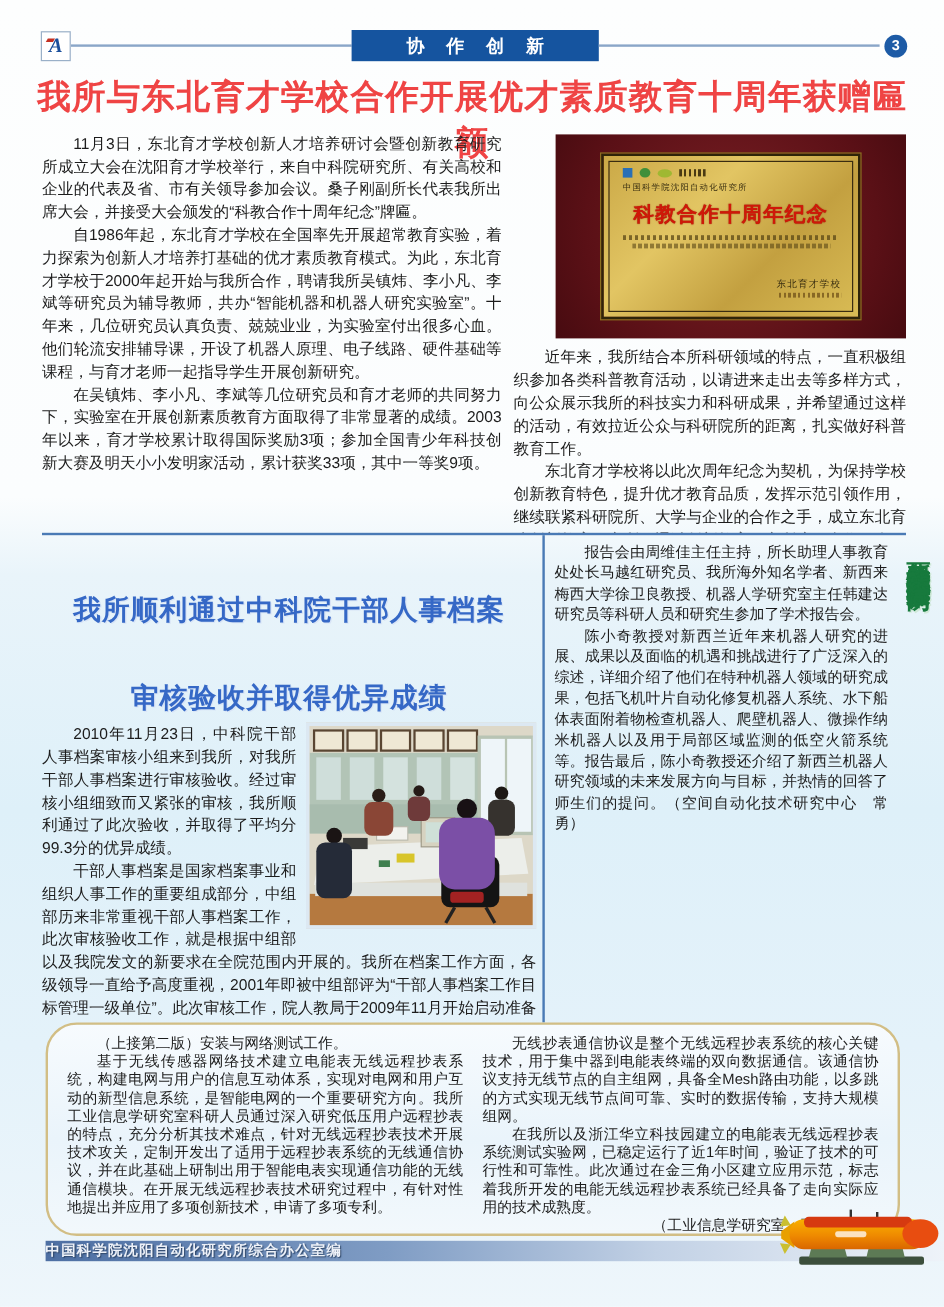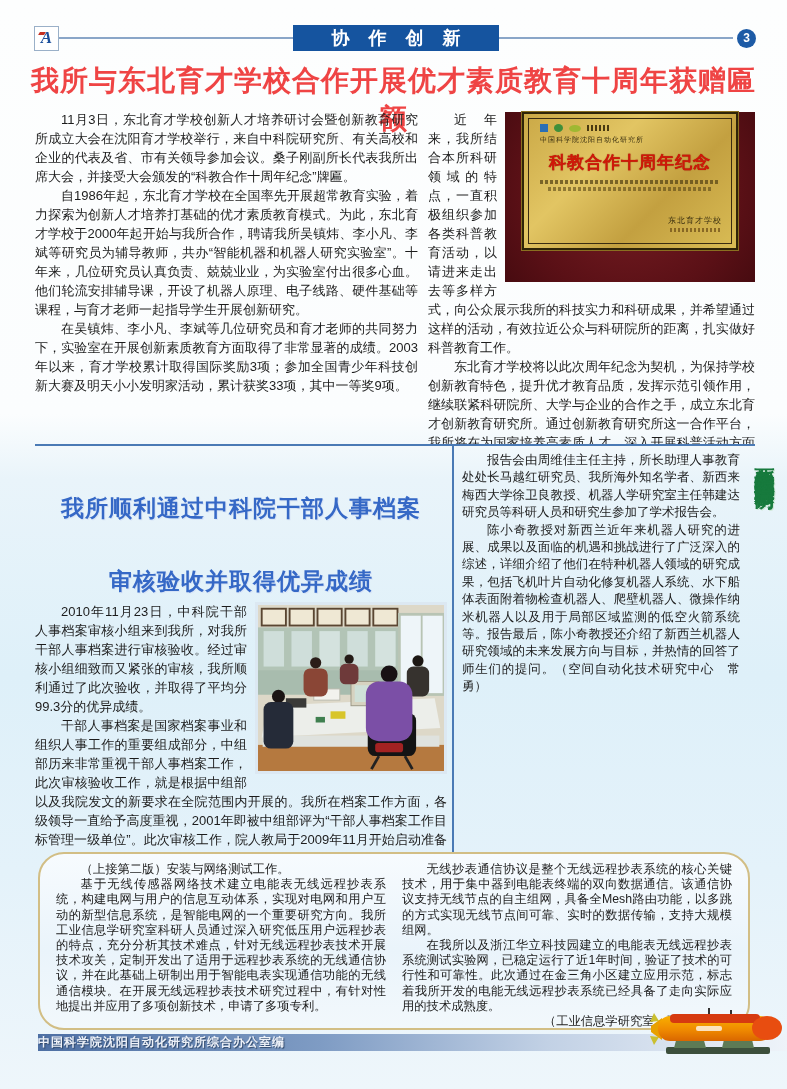--- a/index.html
+++ b/index.html
@@ -9,37 +9,37 @@
     font-family:"Liberation Sans", sans-serif; color:#1c1c1c;
     background:linear-gradient(180deg,#fdfefe 0%, #fbfdfe 38%, #e9f4fa 44%, #def0f9 62%, #e4f2fa 80%, #eef6fb 100%);
   }
   
   .header { position:absolute; top:24px; left:34px; width:722px; height:28px; display:flex; align-items:center; }
   .logo-box { width:25px; height:25px; background:#fff; border:1px solid #9ab0c8; display:flex; align-items:center; justify-content:center; position:relative; }
   .logo-a { font-family:"Liberation Serif", serif; font-style:italic; font-weight:bold; font-size:17px; color:#1b4f9c; }
   .logo-box::after { content:""; position:absolute; left:4px; top:5px; width:6px; height:3px; background:#c43022; transform:skewX(-30deg); }
   .hline { flex:1; height:2px; background:#8aa6c8; }
   .title-box { width:206px; height:26px; background:#15549f; color:#fff; display:flex; align-items:center; justify-content:center;
-    font-size:18px; font-weight:bold; letter-spacing:7px; padding-left:7px; }
+    font-size:15px; font-weight:bold; letter-spacing:7px; padding-left:7px; }
   .page-circle { width:19px; height:19px; border-radius:50%; background:#1d5ba6; color:#fff; font-size:12px; font-weight:bold;
     display:flex; align-items:center; justify-content:center; margin-left:4px; }
   
   .headline1 { position:absolute; top:62px; left:20px; width:747px; text-align:center;
     font-family:"Liberation Serif", serif; font-weight:900; font-size:28px; letter-spacing:1px; color:#ef4444; }
   
   .art1 { position:absolute; top:110px; left:35px; width:720px; height:334px; overflow:hidden; display:flex; gap:10px; }
   .art1 .c1 { width:383px; }
   .art1 .c2 { flex:1; }
   p.body { font-size:13px; line-height:19px; text-align:justify; }
   p.indent { text-indent:2em; }
   .byline { float:right; white-space:nowrap; }
   
-  .plaque-photo { float:right; width:250px; height:170px; margin:2px 0 6px 8px;
+  .plaque-photo { float:right; width:292px; height:170px; margin:2px 0 6px 8px;
     background:radial-gradient(circle at 50% 45%, #7a1f24 0%, #5a1016 70%, #470b10 100%);
-    display:flex; align-items:flex-start; justify-content:center; }
+    display:flex; align-items:center; justify-content:center; }
   .plaque { width:216px; height:138px; background:linear-gradient(135deg,#caa846 0%, #e2c563 35%, #c3a040 65%, #d9bc55 100%);
     border:2px solid #2e2408; outline:1px solid #8a6f20; position:relative; padding:8px 10px 6px; }
   .plaque::before { content:""; position:absolute; inset:4px; border:1px solid #3a2c10; pointer-events:none; }
   .plaque-logos { display:flex; align-items:center; gap:6px; margin:2px 0 3px 6px; }
   .pl-sq { width:8px; height:8px; background:#2a6fb5; }
   .pl-c1 { width:9px; height:8px; border-radius:50%; background:#3f8f3a; }
   .pl-c2 { width:12px; height:7px; border-radius:50%; background:#9fb832; }
   .pl-txt { width:22px; height:6px; background:repeating-linear-gradient(90deg,#4a3a12 0 2px, transparent 2px 4px); }
   .plaque-org { font-size:7px; color:#3a2f10; letter-spacing:1px; margin-left:6px; }
   .plaque-title { font-size:17px; font-weight:bold; color:#d01808; letter-spacing:1px; text-align:center; margin-top:6px;

